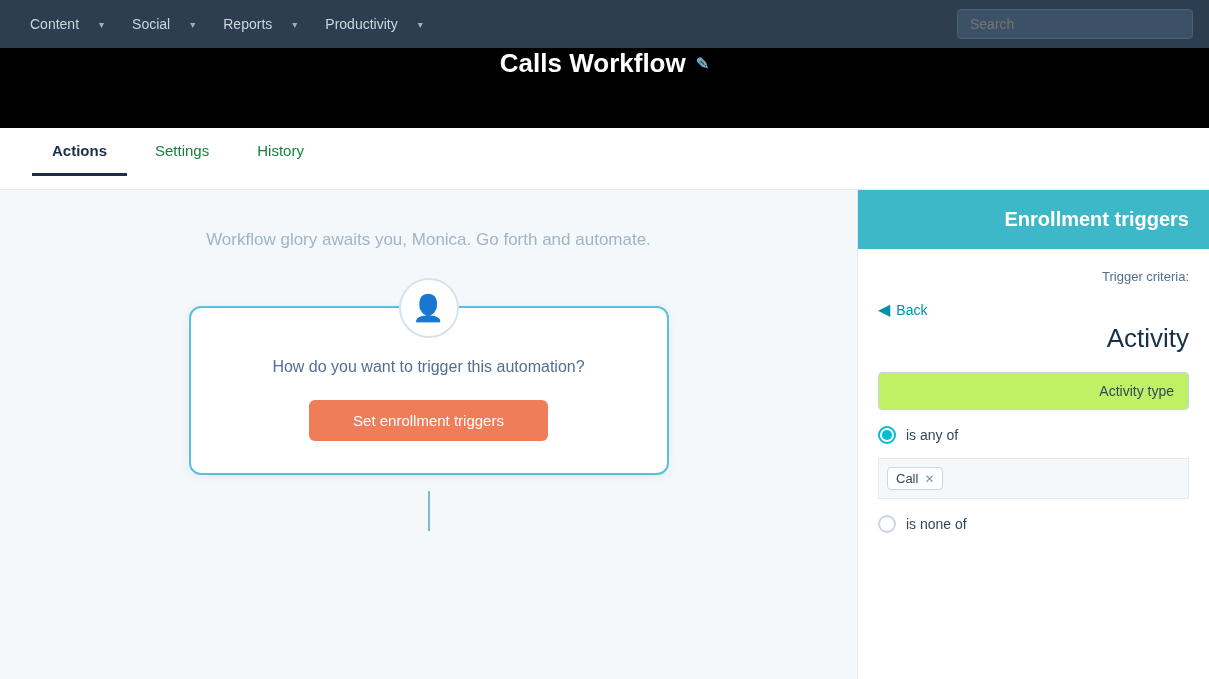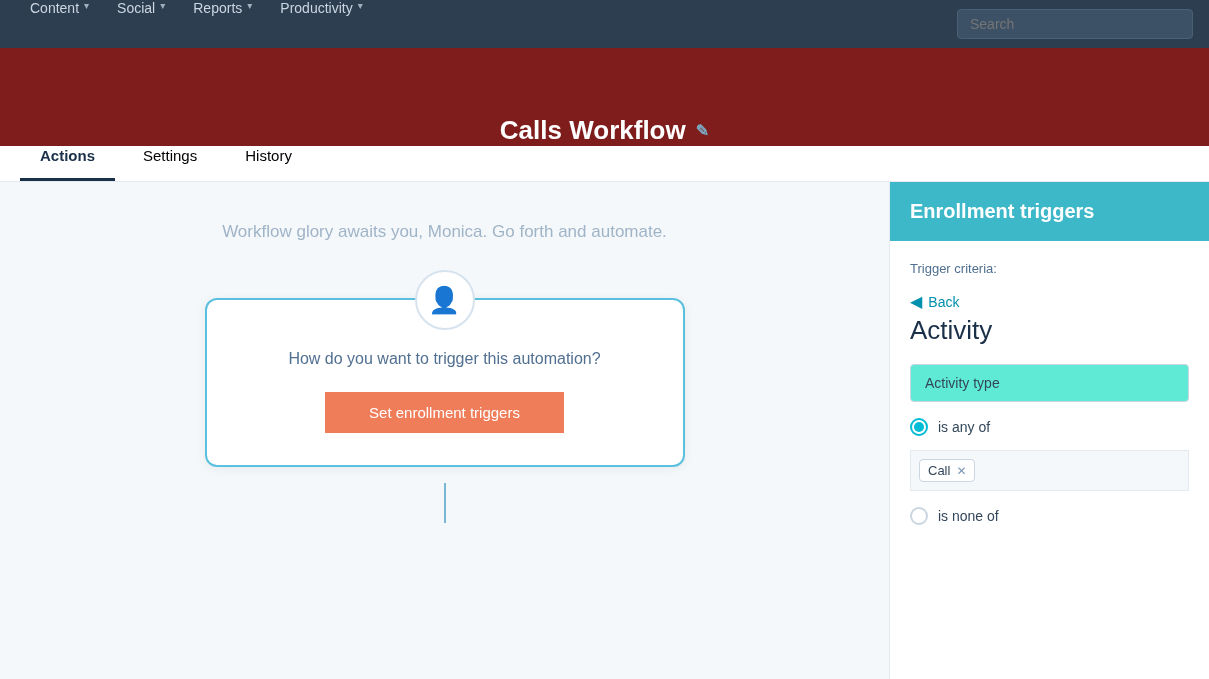--- a/index.html
+++ b/index.html
@@ -13,43 +13,43 @@
       align-items: center;
       padding: 0 16px;
       flex-shrink: 0;
     }
     .nav-item {
       color: #cbd6e2;
       font-size: 14px;
       padding: 0 14px;
       height: 48px;
       display: flex;
-      align-items: flex-start;
-      cursor: pointer;
-      gap: 5px;
+      align-items: center;
+      cursor: pointer;
+      gap: 20px;
     }
     .nav-chevron { font-size: 10px; color: #a0b0bf; }
     .nav-search {
       margin-left: auto;
       background: #3d5166;
       border: 1px solid #4a6175;
       border-radius: 4px;
       color: #aac0d0;
       padding: 5px 12px;
       font-size: 14px;
       width: 236px;
       height: 30px;
     }
 
     
     .workflow-header {
-      background: #7f1d1d;
-      height: 98px;
-      display: flex;
-      align-items: flex-end;
+      background: #000000;
+      height: 80px;
+      display: flex;
+      align-items: flex-start;
       justify-content: center;
       flex-shrink: 0;
       position: relative;
     }
     .workflow-title {
       color: #fff;
       font-size: 26px;
       font-weight: 600;
       display: flex;
       align-items: center;
@@ -58,30 +58,30 @@
     .edit-icon {
       color: #7ba7c0;
       font-size: 16px;
       cursor: pointer;
     }
 
     
     .tabs-bar {
       background: #fff;
       border-bottom: 1px solid #e5eaf0;
-      height: 36px;
-      display: flex;
-      align-items: center;
-      padding: 0 20px;
+      height: 62px;
+      display: flex;
+      align-items: center;
+      padding: 0 32px;
       flex-shrink: 0;
     }
     .tab {
       padding: 0 20px 14px 20px;
       font-size: 15px;
-      color: #000000;
+      color: #15803d;
       cursor: pointer;
       border-bottom: 3px solid transparent;
       margin-right: 8px;
     }
     .tab.active {
       color: #1a3049;
       font-weight: 600;
       border-bottom: 3px solid #1a3049;
     }
 
@@ -145,44 +145,45 @@
       color: #516f90;
       font-size: 16px;
       margin-bottom: 24px;
       margin-top: 10px;
       text-align: center;
     }
     .set-triggers-btn {
       background: #f07d5a;
       color: #fff;
       border: none;
-      border-radius: 0;
+      border-radius: 6px;
       padding: 12px 44px;
       font-size: 15px;
       cursor: pointer;
       font-weight: 500;
     }
 
     
     .connector-line {
       width: 2px;
       height: 40px;
       background: #7ab7d3;
       margin-top: 8px;
     }
 
     
     .right-panel {
-      width: 320px;
+      width: 352px;
       background: #fff;
       border-left: 1px solid #e5eaf0;
       display: flex;
       flex-direction: column;
       overflow: hidden;
       flex-shrink: 0;
+      text-align: right;
     }
     .panel-header {
       background: #3db8c8;
       padding: 18px 20px;
     }
     .panel-header-title {
       color: #fff;
       font-size: 20px;
       font-weight: 700;
     }
@@ -219,21 +220,21 @@
     }
 
     
     .activity-type-box {
       border: 1px solid #cbd6e2;
       border-radius: 4px;
       padding: 10px 14px;
       font-size: 14px;
       color: #33475b;
       margin-bottom: 16px;
-      background: #5eead4;
+      background: #bef264;
     }
 
     
     .radio-option {
       display: flex;
       align-items: center;
       gap: 10px;
       margin-bottom: 14px;
       font-size: 14px;
       color: #33475b;

